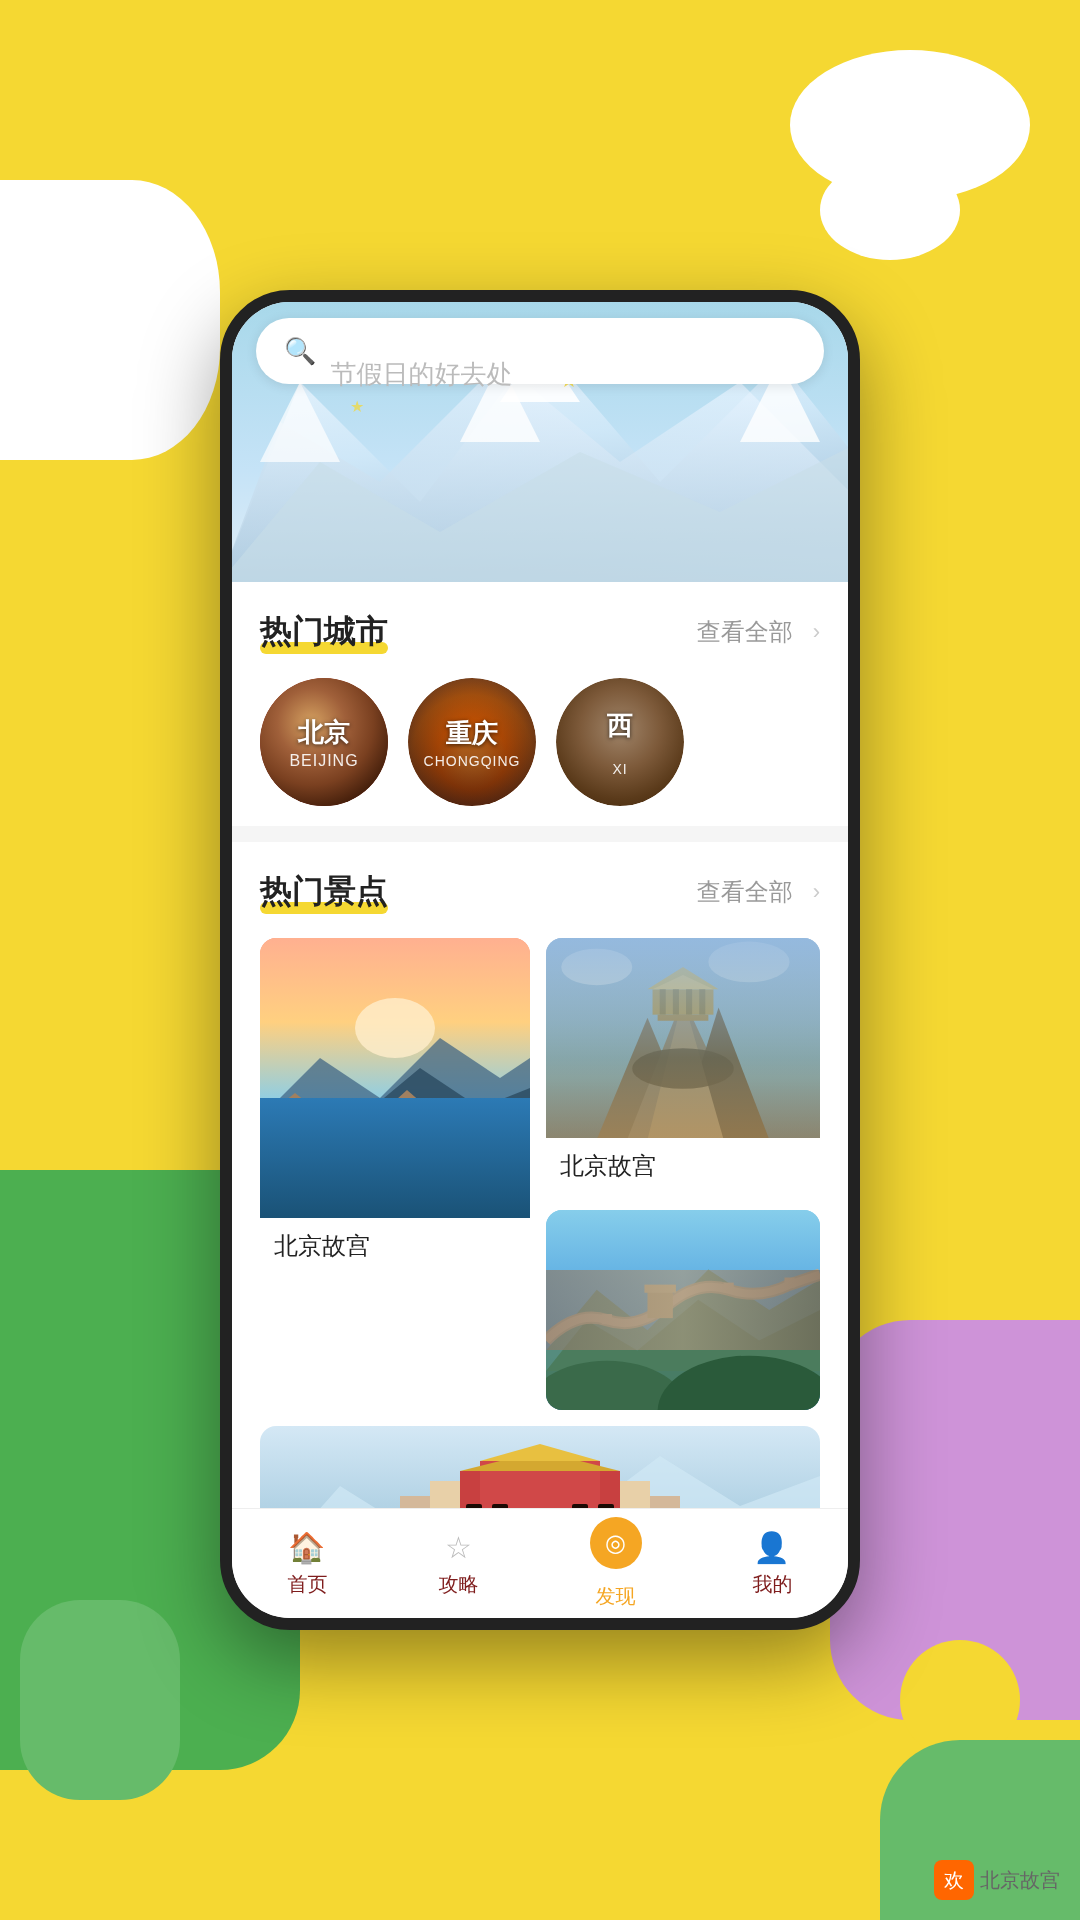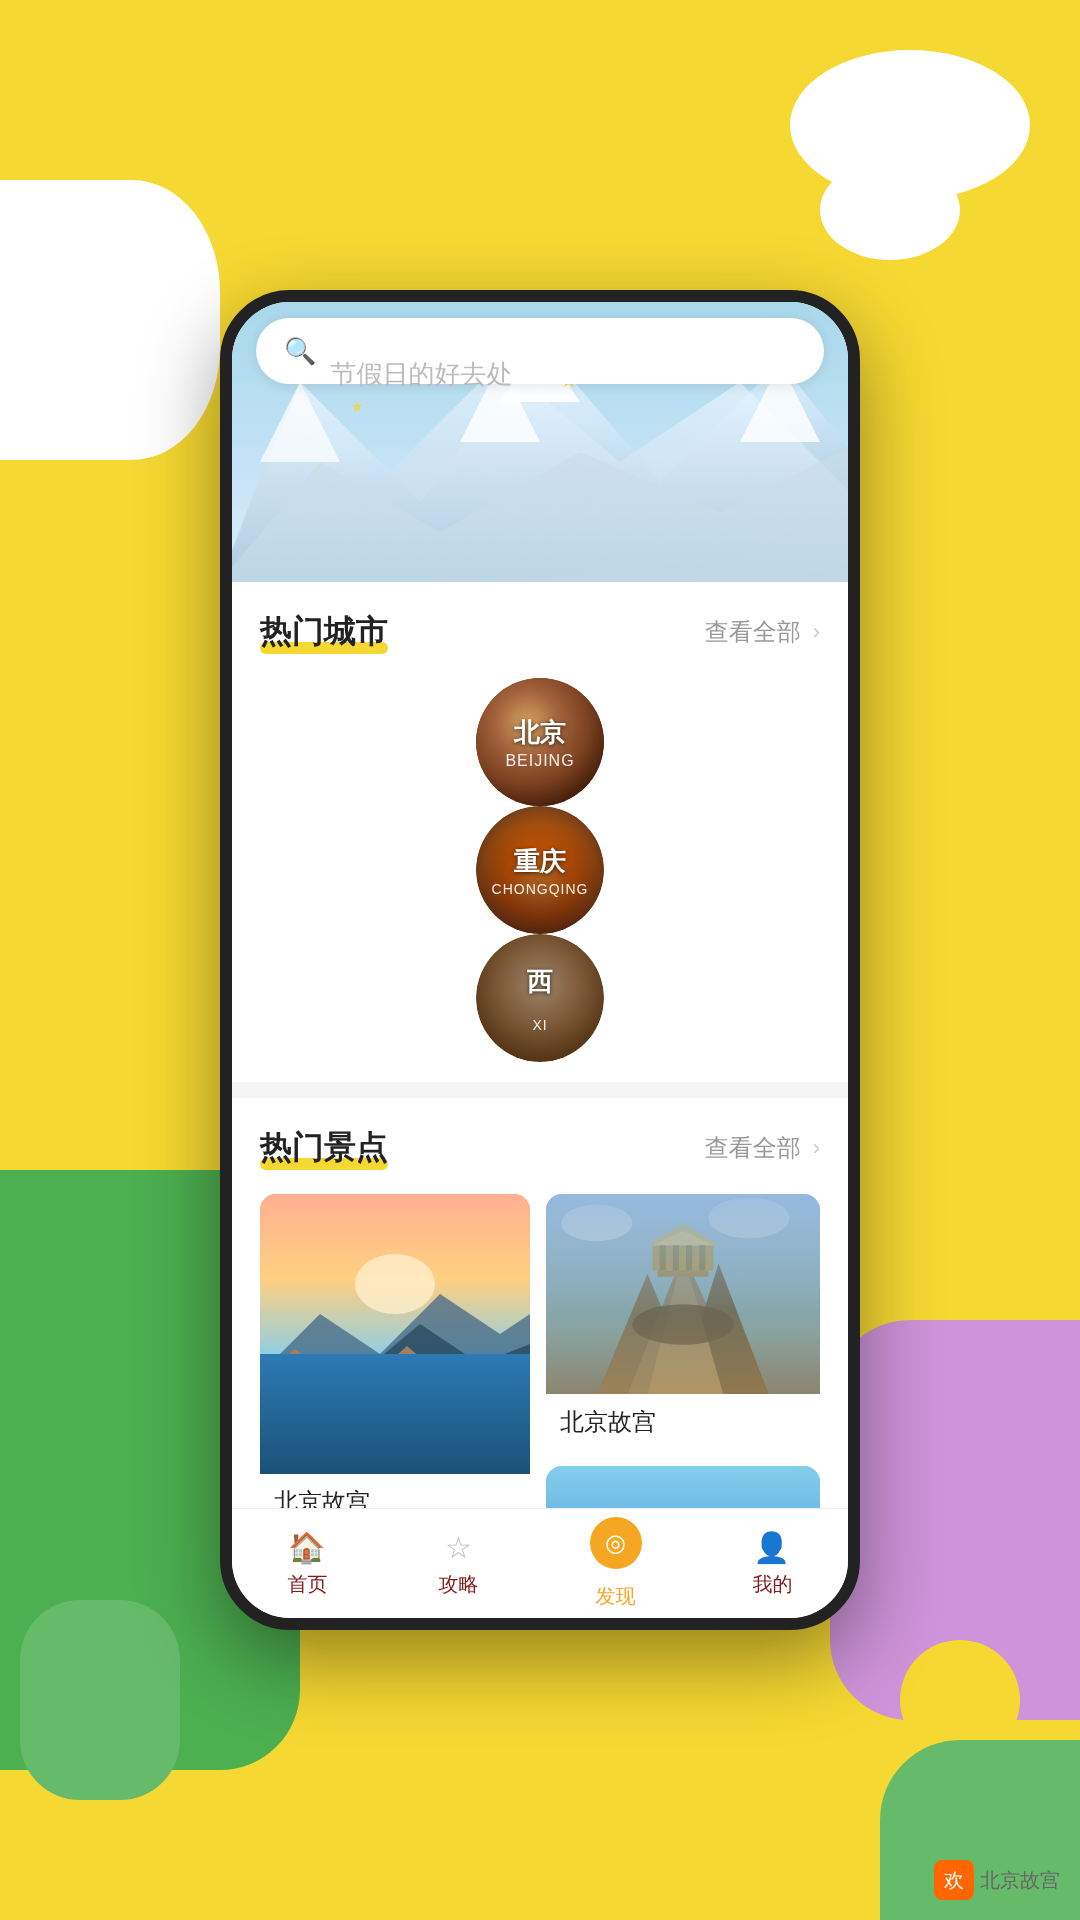--- a/index.html
+++ b/index.html
@@ -180,32 +180,32 @@
       font-weight: 700;
       color: #222;
       position: relative;
       z-index: 1;
     }
     .section-more {
       font-size: 24px;
       color: #999;
       display: flex;
       align-items: center;
-      gap: 12px;
+      gap: 20px;
     }
     .chevron {
       font-size: 22px;
       color: #ccc;
     }
 
     
     .cities-row {
       display: flex;
+      gap: 20px;
       overflow: hidden;
-      flex-direction: column;
     }
     .city-item {
       display: flex;
       flex-direction: column;
       align-items: center;
       gap: 0;
       flex-shrink: 0;
     }
     .city-circle {
       width: 128px;

